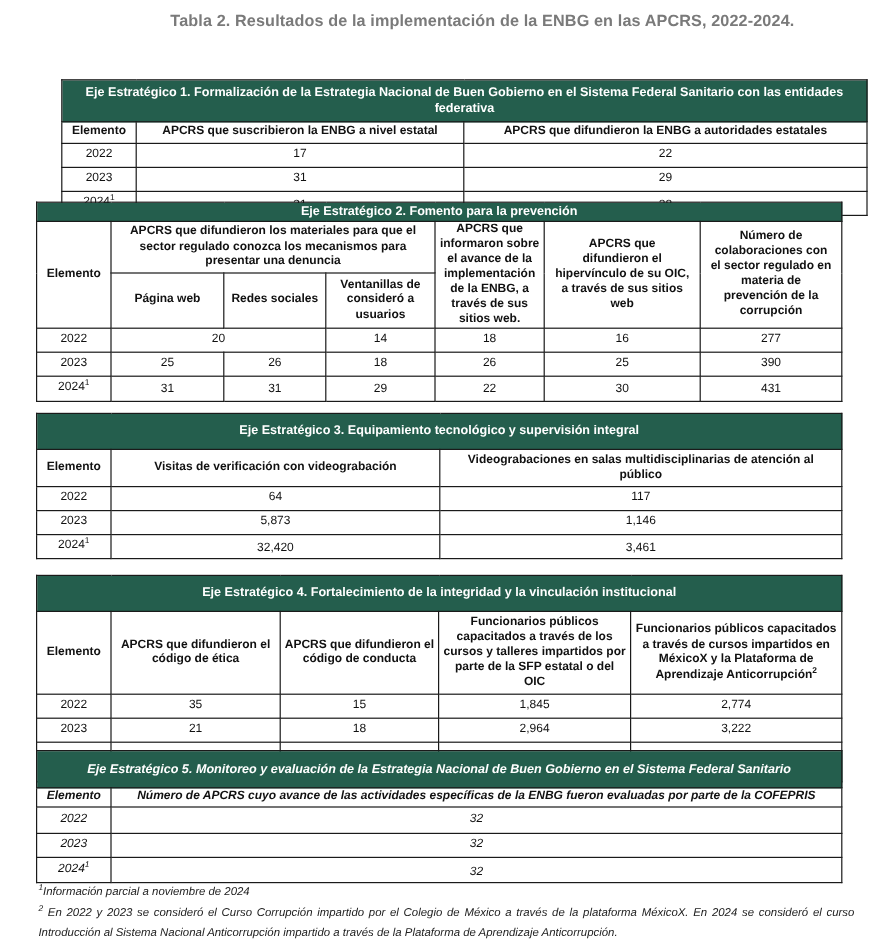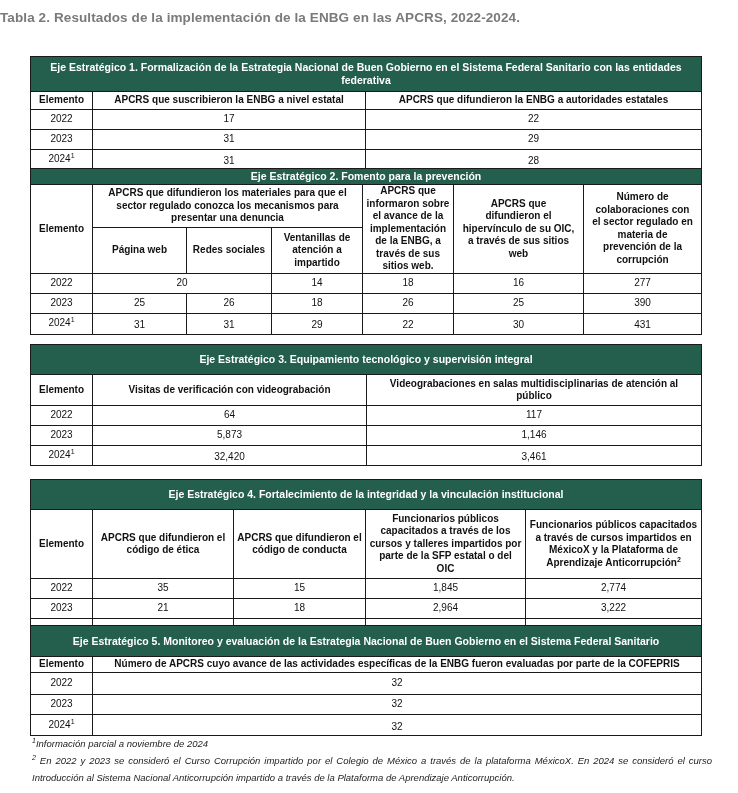--- a/index.html
+++ b/index.html
@@ -1,36 +1,36 @@
 <!DOCTYPE html>
 <html><head>
 <meta charset="utf-8">
 <style>
   html, body { margin:0; padding:0; background:#ffffff; }
   body { width:738px; height:793px; position:relative; overflow:hidden;
          font-family:"Liberation Sans", sans-serif; color:#111; }
-  .title { position:absolute; left:0; top:10px; width:662px; text-align:left;
+  .title { position:absolute; left:0; top:10px; width:662px; text-align:right;
            font-size:13.5px; font-weight:bold; color:#7a7a7a; letter-spacing:0.1px; }
   table { position:absolute; left:30px; border-collapse:collapse; table-layout:fixed;
           width:671px; }
   td, th { border:1px solid #1a1a1a; text-align:center; vertical-align:middle;
            font-size:10px; padding:0 3px; line-height:12.5px; }
   th { font-weight:bold; }
   .sec { background:#245e4d; color:#ffffff; font-weight:bold; font-size:10.5px;
          line-height:13px; border-color:#1a1a1a; }
   sup { font-size:7px; line-height:0; vertical-align:super; }
   .foot { position:absolute; left:32px; font-size:9.5px; font-style:italic; color:#222;
           line-height:17px; width:680px; text-align:justify; }
 </style>
 </head>
 <body>
 
 <div class="title">Tabla 2. Resultados de la implementación de la ENBG en las APCRS, 2022-2024.</div>
 
-<table style="top:56px;">
+<table style="top:66px;margin-left:21px;">
   <colgroup>
       <col style="width:62px">
       <col style="width:273px">
       <col style="width:336px">
     </colgroup>
   <tbody>
       <tr style="height:35px">
         <td colspan="3" class="sec">Eje Estratégico 1. Formalización de la Estrategia Nacional de Buen Gobierno en el Sistema Federal Sanitario con las entidades federativa</td>
       </tr>
   <tr style="height:18px">
@@ -73,21 +73,21 @@
   <tr style="height:41px">
     <th rowspan="2">Elemento</th>
     <th colspan="3" style="padding:0 2px">APCRS que difundieron los materiales para que el sector regulado conozca los mecanismos para presentar una denuncia</th>
     <th rowspan="2">APCRS que informaron sobre el avance de la implementación de la ENBG, a través de sus sitios web.</th>
     <th rowspan="2" style="padding:0 8px">APCRS  que difundieron el hipervínculo de su OIC, a través de sus sitios web</th>
     <th rowspan="2" style="padding:0 8px">Número de colaboraciones con el sector regulado en materia de prevención de la corrupción</th>
   </tr>
   <tr style="height:43px">
     <th>Página web</th>
     <th>Redes sociales</th>
-    <th>Ventanillas de atención a impartido</th>
+    <th>Ventanillas de consideró a usuarios</th>
   </tr>
   <tr style="height:20px">
     <td>2022</td>
     <td colspan="2">20</td>
     <td>14</td>
     <td>18</td>
     <td>16</td>
     <td>277</td>
   </tr>
   <tr style="height:20px">
@@ -180,21 +180,21 @@
   <tr style="height:21px">
     <td><span>2024</span><sup>1</sup></td>
     <td style="padding-top:4px">27</td>
     <td style="padding-top:4px">25</td>
     <td style="padding-top:19px">3,902</td>
     <td style="padding-top:17px">3,616</td>
   </tr>
 </tbody>
   </table>
 
-<table style="top:625px;">
+<table style="top:625px;font-style:italic;">
   <colgroup>
       <col style="width:62px">
       <col style="width:609px">
     </colgroup>
   <tbody>
       <tr style="height:31px">
         <td colspan="2" class="sec">Eje Estratégico 5. Monitoreo y evaluación de la Estrategia Nacional de Buen Gobierno en el Sistema Federal Sanitario</td>
       </tr>
   <tr style="height:16px">
     <th>Elemento</th>

